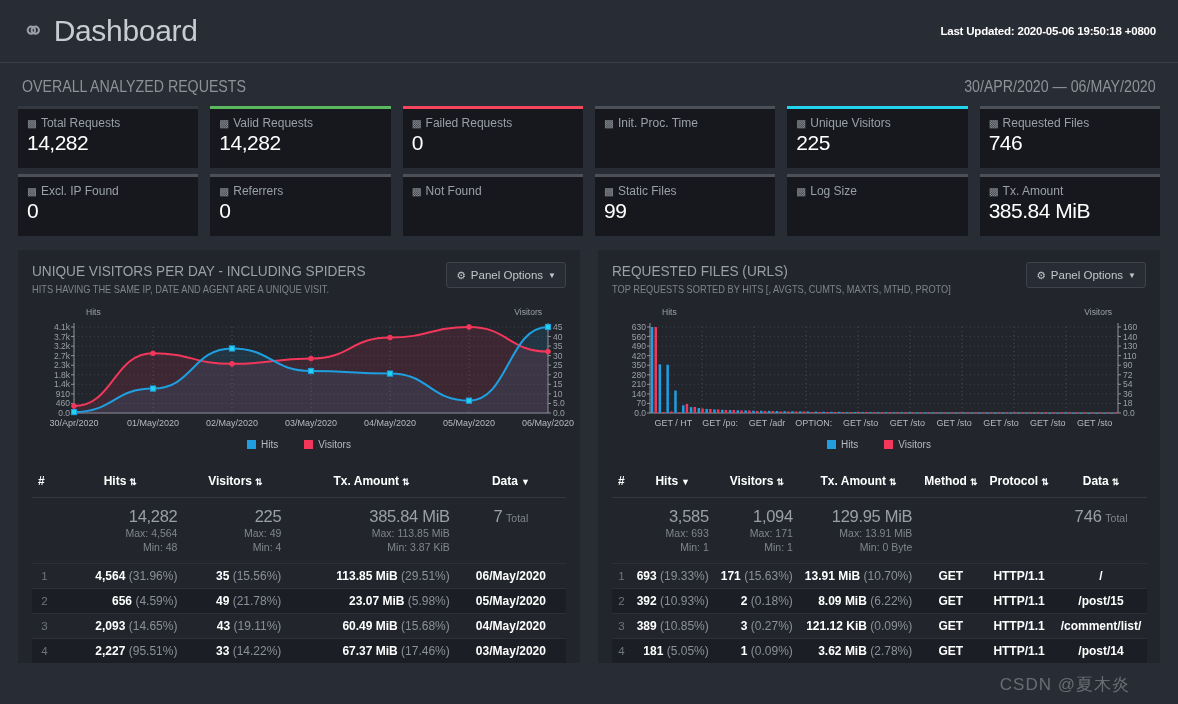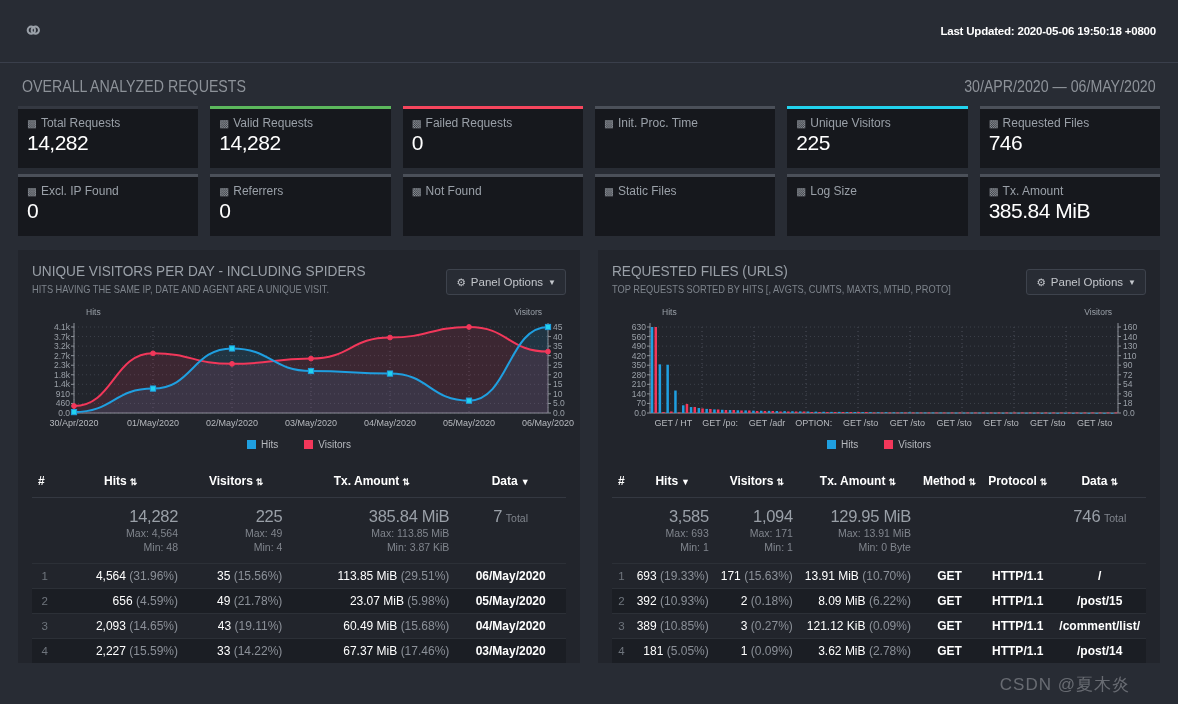--- a/index.html
+++ b/index.html
@@ -72,21 +72,21 @@
     letter-spacing: -0.5px; white-space: nowrap;
   }
 
   
   #panels {
     display: grid; grid-template-columns: 1fr 1fr;
     gap: 0 18px;
     padding: 14px 18px 0 18px;
   }
   .panel { background: #22252c; padding: 12px 14px 0 14px; overflow: hidden; }
-  .panel-head { display: flex; align-items: flex-end; }
+  .panel-head { display: flex; align-items: flex-start; }
   .panel-head .htxt { flex: 1; min-width: 0; }
   .panel-title {
     font-size: 15.5px; color: #9aa0a8;
     transform: scaleX(0.88); transform-origin: left center;
     white-space: nowrap;
   }
   .panel-sub {
     font-size: 10.5px; color: #7e848c; margin-top: 3px;
     transform: scaleX(0.88); transform-origin: left center;
     white-space: nowrap;
@@ -127,38 +127,39 @@
   }
   table.gt td.l { text-align: center; }
   tr.sumrow td { color: #9aa0a8; padding-top: 9px; padding-bottom: 9px; vertical-align: top; }
   tr.sumrow .big { font-size: 16.5px; color: #9aa0a8; display: block; letter-spacing: -0.3px; }
   tr.sumrow .mm { font-size: 10.5px; color: #80858d; display: block; line-height: 1.35; }
   tr.sumrow .tot { font-size: 16.5px; color: #9aa0a8; }
   tr.sumrow .totlbl { font-size: 10.5px; color: #80858d; }
   tr.drow td { border-top: 1px solid #2c3037; }
   tr.drow.alt td { background: #1b1e24; }
   tr.drow .idx { color: #6f757d; font-size: 11.5px; }
-  tr.drow .num { color: #ffffff; font-weight: normal; }
+  tr.drow .num { color: #ffffff; font-weight: bold; }
   tr.drow .pct { color: #8b9098; font-weight: normal; }
   tr.drow .plain { color: #ffffff; font-weight: bold; }
 
   
   #watermark {
     position: absolute; right: 48px; bottom: 8px;
     font-size: 17px; color: rgba(200,203,208,0.40);
     letter-spacing: 1px; pointer-events: none;
     font-family: "Liberation Sans", sans-serif;
   }
 </style>
 </head>
 <body>
 
 <div id="topbar">
   <div id="brand">
     <span class="glyph">⚭</span>
+    <span class="txt">Dashboard</span>
   </div>
   <div id="lastupd">Last Updated: 2020-05-06 19:50:18 +0800</div>
 </div>
 
 <div id="secthead">
   <div class="title">OVERALL ANALYZED REQUESTS</div>
   <div class="daterange">30/APR/2020 — 06/MAY/2020</div>
 </div>
 
 <div id="kpis">
@@ -214,20 +215,21 @@
         <div class="lbl">
           <span class="bico">▩</span>
           <span>Init. Proc. Time</span>
         </div>
       </div>
       <div class="kpi" style="border-top-color: rgb(75, 80, 89);">
         <div class="lbl">
           <span class="bico">▩</span>
           <span>Static Files</span>
         </div>
+        <div class="val">99</div>
       </div>
     </div>
     <div class="kpicol">
       <div class="kpi" style="border-top-color: rgb(34, 211, 238);">
         <div class="lbl">
           <span class="bico">▩</span>
           <span>Unique Visitors</span>
         </div>
         <div class="val">225</div>
       </div>
@@ -411,21 +413,21 @@
           </tr>
           <tr class="drow">
             <td class="l idx">3</td>
             <td><span class="num">2,093</span> <span class="pct">(14.65%)</span></td>
             <td><span class="num">43</span> <span class="pct">(19.11%)</span></td>
             <td><span class="num">60.49 MiB</span> <span class="pct">(15.68%)</span></td>
             <td class="l plain">04/May/2020</td>
           </tr>
           <tr class="drow alt">
             <td class="l idx">4</td>
-            <td><span class="num">2,227</span> <span class="pct">(15.59%)</span></td>
+            <td><span class="num">2,227</span> <span class="pct">(95.51%)</span></td>
             <td><span class="num">33</span> <span class="pct">(14.22%)</span></td>
             <td><span class="num">67.37 MiB</span> <span class="pct">(17.46%)</span></td>
             <td class="l plain">03/May/2020</td>
           </tr>
         </tbody>
     </table>
   </div>
 
   <div class="panel">
     <div class="panel-head">

